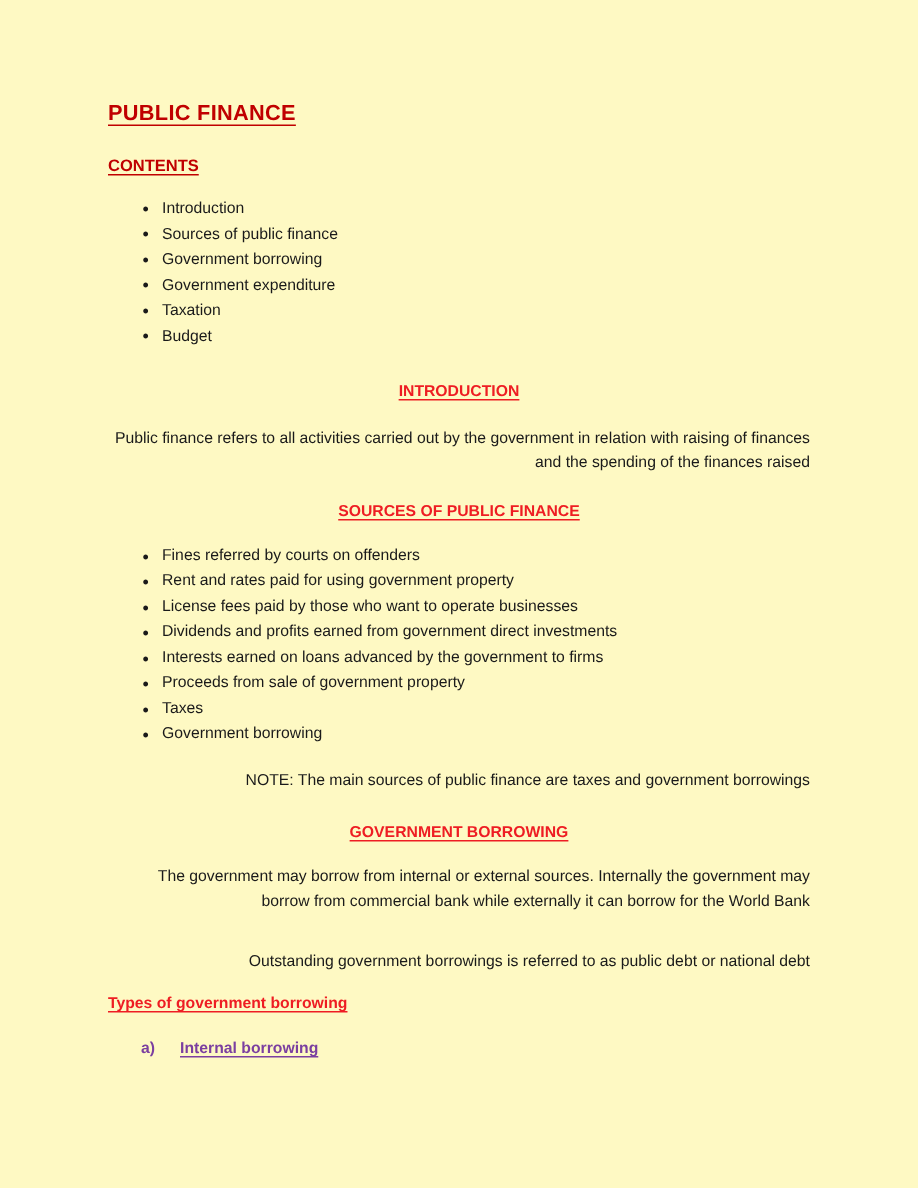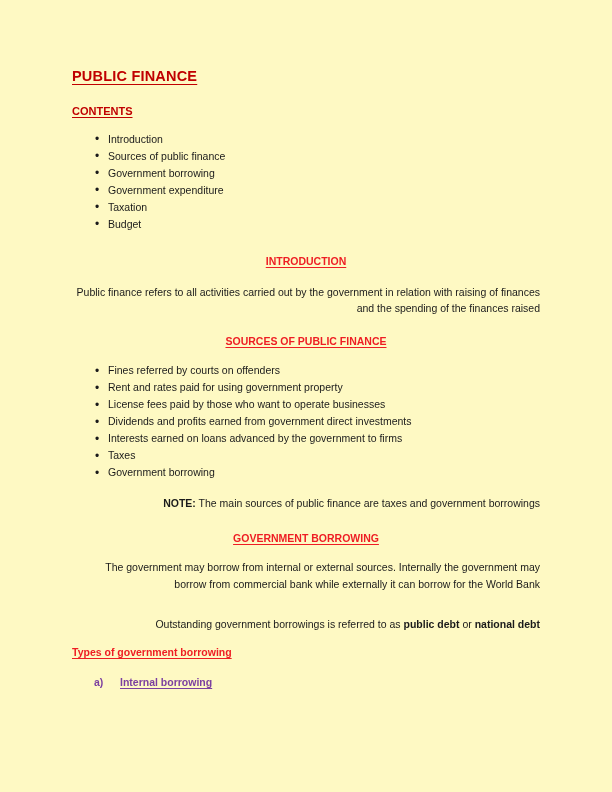--- a/index.html
+++ b/index.html
@@ -66,21 +66,21 @@
 
   
   .para {
     font-size: 10.5px;
     line-height: 1.55;
     color: #1a1a1a;
     margin: 0;
     text-align: right;
   }
   .para b, .bold {
-    font-weight: bold;
+    font-weight: normal;
   }
 
   
   ul.bullets {
     list-style: none;
     margin: 0;
     padding: 0;
   }
   ul.bullets li {
     position: relative;
@@ -162,20 +162,21 @@
   <h2 class="section-heading">SOURCES OF PUBLIC FINANCE</h2>
 
   <div class="sp-14"></div>
 
   <ul class="bullets">
     <li><span>Fines referred by courts on offenders</span></li>
     <li><span>Rent and rates paid for using government property</span></li>
     <li><span>License fees paid by those who want to operate businesses</span></li>
     <li><span>Dividends and profits earned from government direct investments</span></li>
     <li><span>Interests earned on loans advanced by the government to firms</span></li>
+    <li><span>Proceeds from sale of government property</span></li>
     <li><span>Taxes</span></li>
     <li><span>Government borrowing</span></li>
   </ul>
 
   <div class="sp-14"></div>
 
   <p class="para"><span class="bold">NOTE:</span><span> The main sources of public finance are taxes and government borrowings</span></p>
 
   <div class="sp-20"></div>
 

